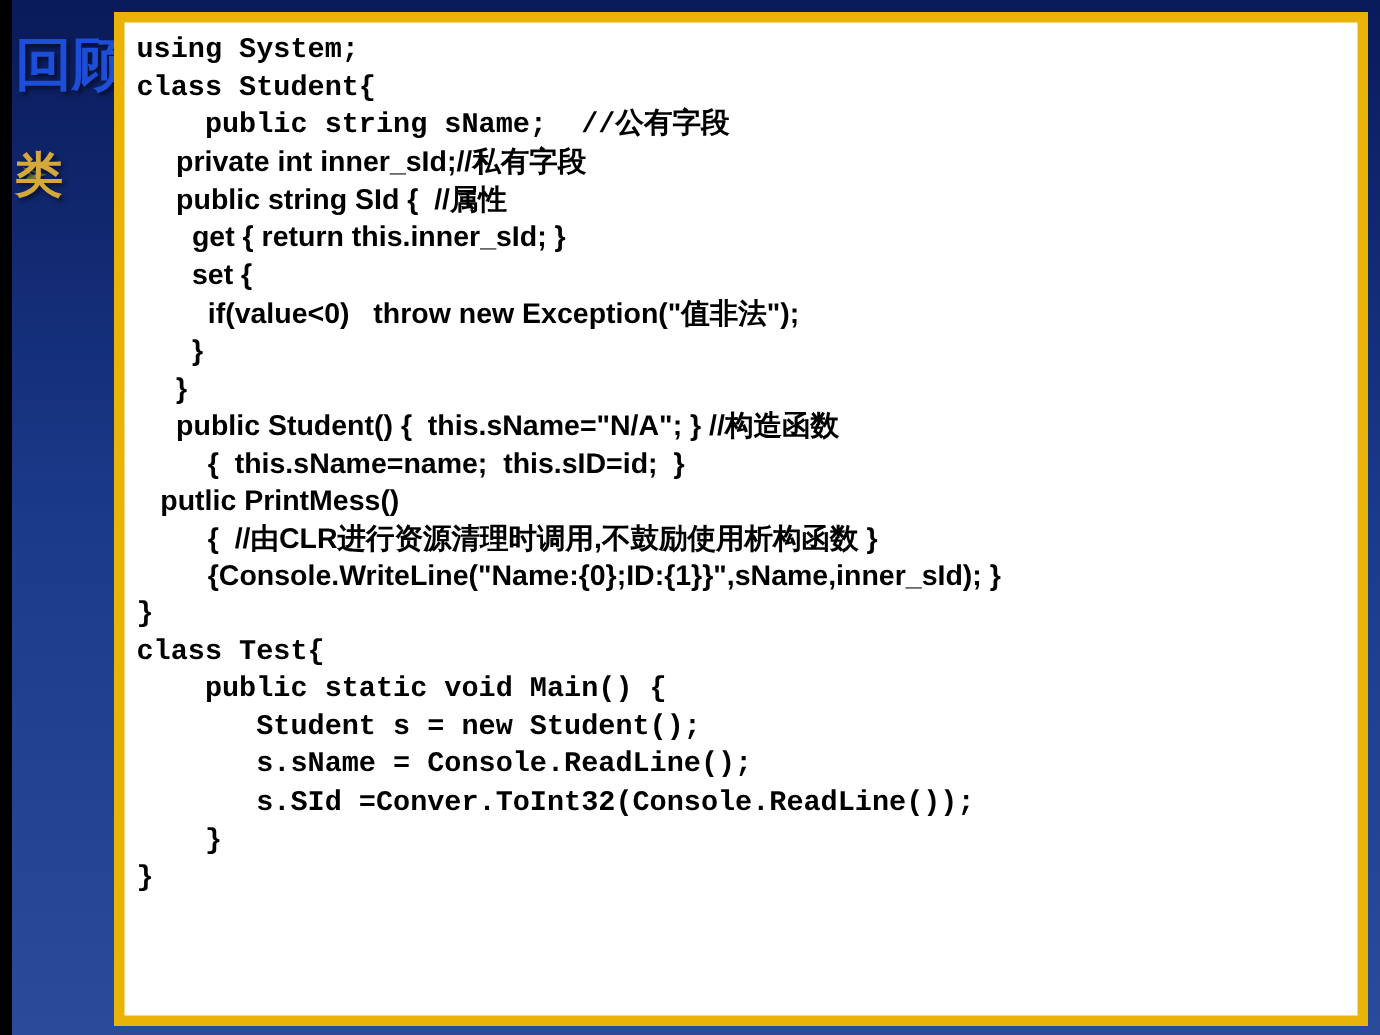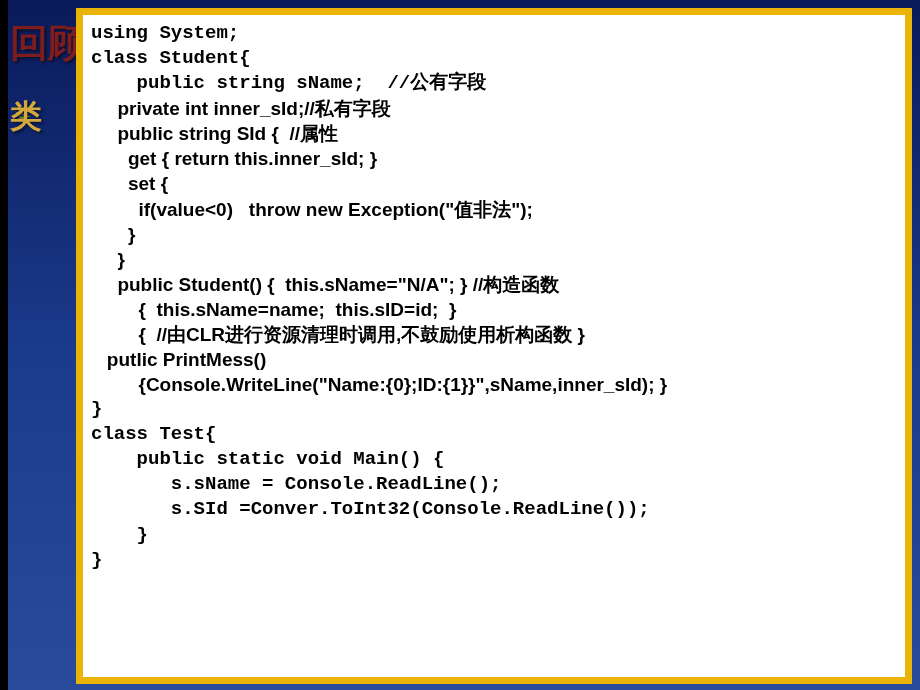--- a/index.html
+++ b/index.html
@@ -14,21 +14,21 @@
       font-family: Arial, sans-serif;
       position: relative;
       overflow: hidden;
     }
     .bg-text-1 {
       position: absolute;
       top: 18px;
       left: 10px;
       font-size: 38px;
       font-weight: bold;
-      color: #7f1d1d;
+      color: #1d4ed8;
       text-shadow: 2px 2px 3px rgba(0,0,0,0.5);
       font-family: Liberation Serif, serif;
     }
     .bg-text-2 {
       position: absolute;
       top: 95px;
       left: 10px;
       font-size: 32px;
       font-weight: bold;
       color: #d4a83a;
@@ -87,23 +87,24 @@
     <div class="line ">    public string sName;  //公有字段</div>
     <div class="line arial-font">     private int inner_sId;//私有字段</div>
     <div class="line arial-font">     public string SId {  //属性</div>
     <div class="line arial-font">       get { return this.inner_sId; }</div>
     <div class="line arial-font">       set {</div>
     <div class="line arial-font">         if(value&lt;0)   throw new Exception("值非法");</div>
     <div class="line arial-font">       }</div>
     <div class="line arial-font">     }</div>
     <div class="line arial-font">     public Student() {  this.sName="N/A"; } //构造函数</div>
     <div class="line arial-font">         {  this.sName=name;  this.sID=id;  }</div>
+    <div class="line arial-font">   putlic PrintMess()</div>
     <div class="line arial-font">         {  //由CLR进行资源清理时调用,不鼓励使用析构函数 }</div>
-    <div class="line arial-font">   putlic PrintMess()</div>
     <div class="line arial-font">         {Console.WriteLine("Name:{0};ID:{1}}",sName,inner_sId); }</div>
     <div class="line ">}</div>
     <div class="line ">class Test{</div>
     <div class="line ">    public static void Main() {</div>
+    <div class="line ">       Student s = new Student();</div>
     <div class="line ">       s.sName = Console.ReadLine();</div>
     <div class="line ">       s.SId =Conver.ToInt32(Console.ReadLine());</div>
     <div class="line ">    }</div>
     <div class="line ">}</div>
   </div>
 
 </body></html>

